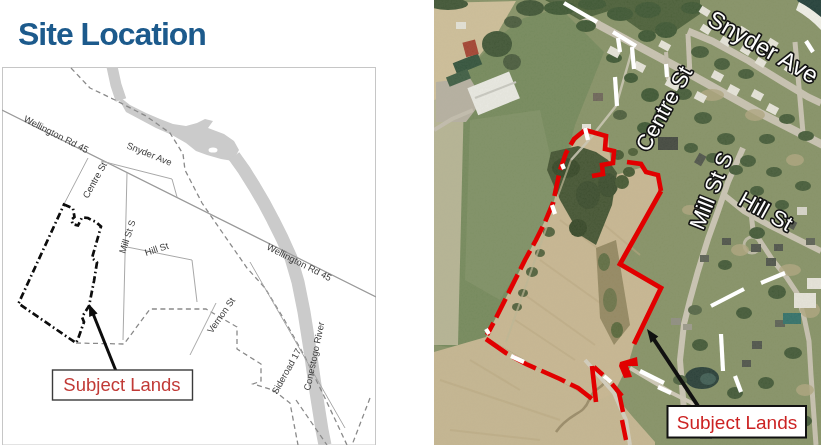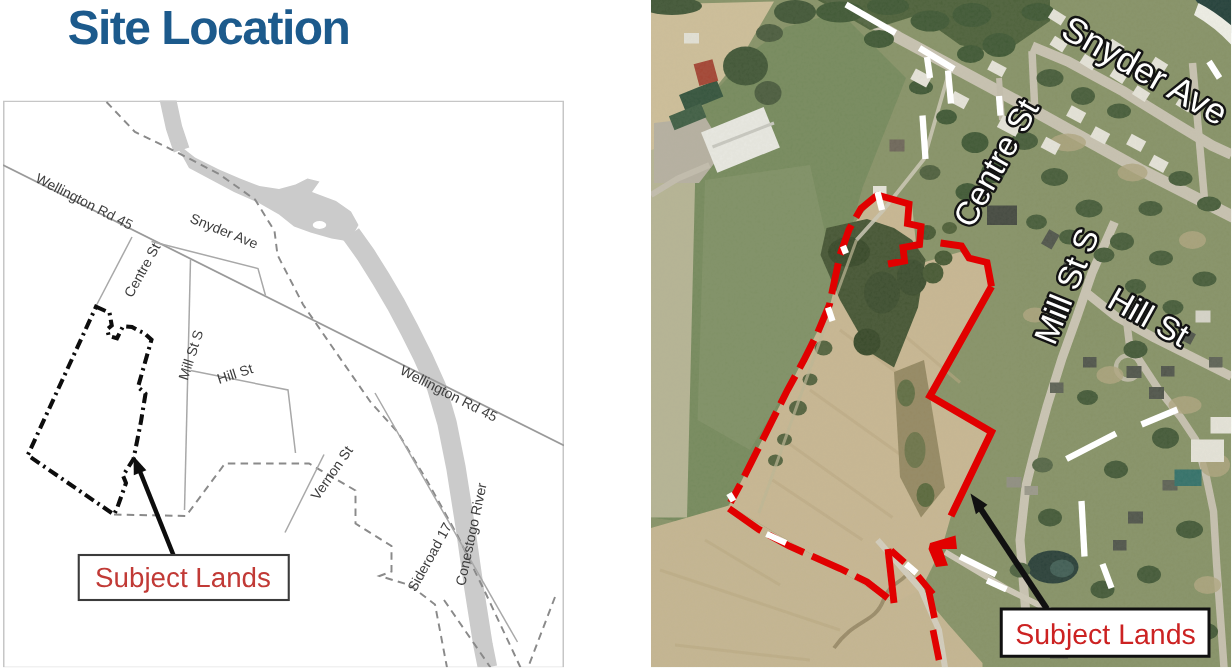--- a/index.html
+++ b/index.html
@@ -1,19 +1,19 @@
 <!DOCTYPE html>
 <html><head>
 <meta charset="utf-8">
 <style>
   html,body{margin:0;padding:0;background:#fff;}
   #page{position:relative;width:821px;height:445px;overflow:hidden;background:#fff;
         font-family:"Liberation Sans",sans-serif;}
-  #title{position:absolute;left:18px;top:2px;font-size:32px;font-weight:bold;
-         color:#1c5a8c;letter-spacing:-1px;line-height:1;margin-left:27px;}
+  #title{position:absolute;left:18px;top:18px;font-size:32px;font-weight:bold;
+         color:#1c5a8c;letter-spacing:-1px;line-height:1;}
   svg{position:absolute;display:block;}
 </style>
 </head>
 <body>
 <div id="page">
 
 <div id="title">Site Location</div>
 
 <svg id="leftmap" viewBox="2 67 374 378" style="left:2px;top:67px;width:374px;height:378px">
 

